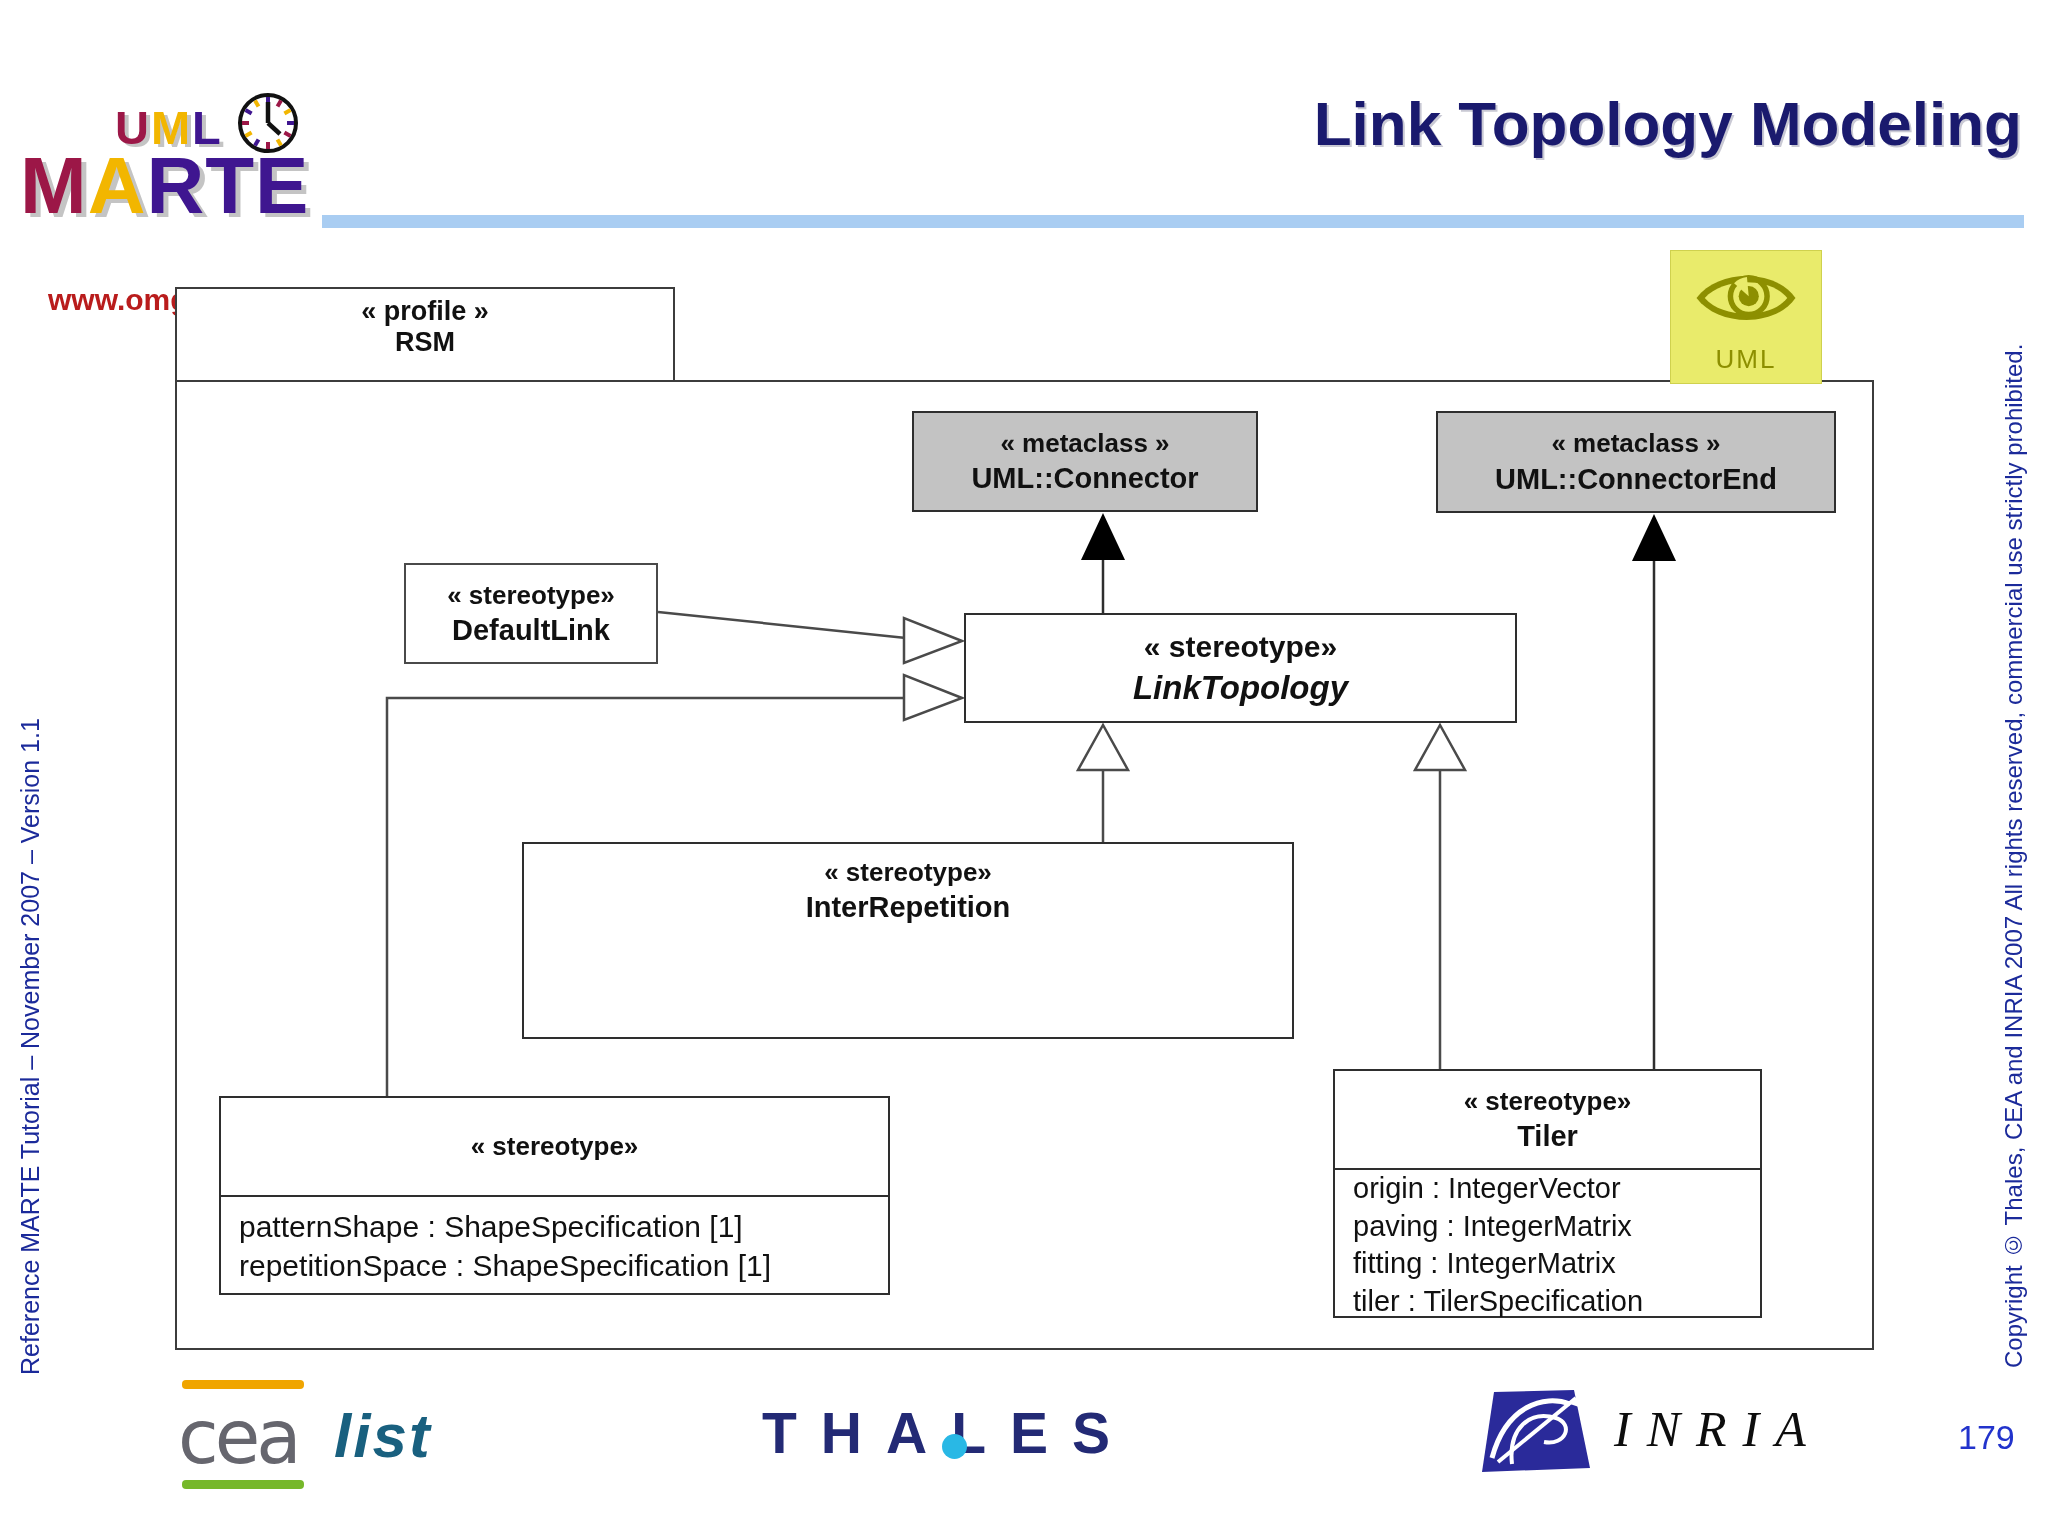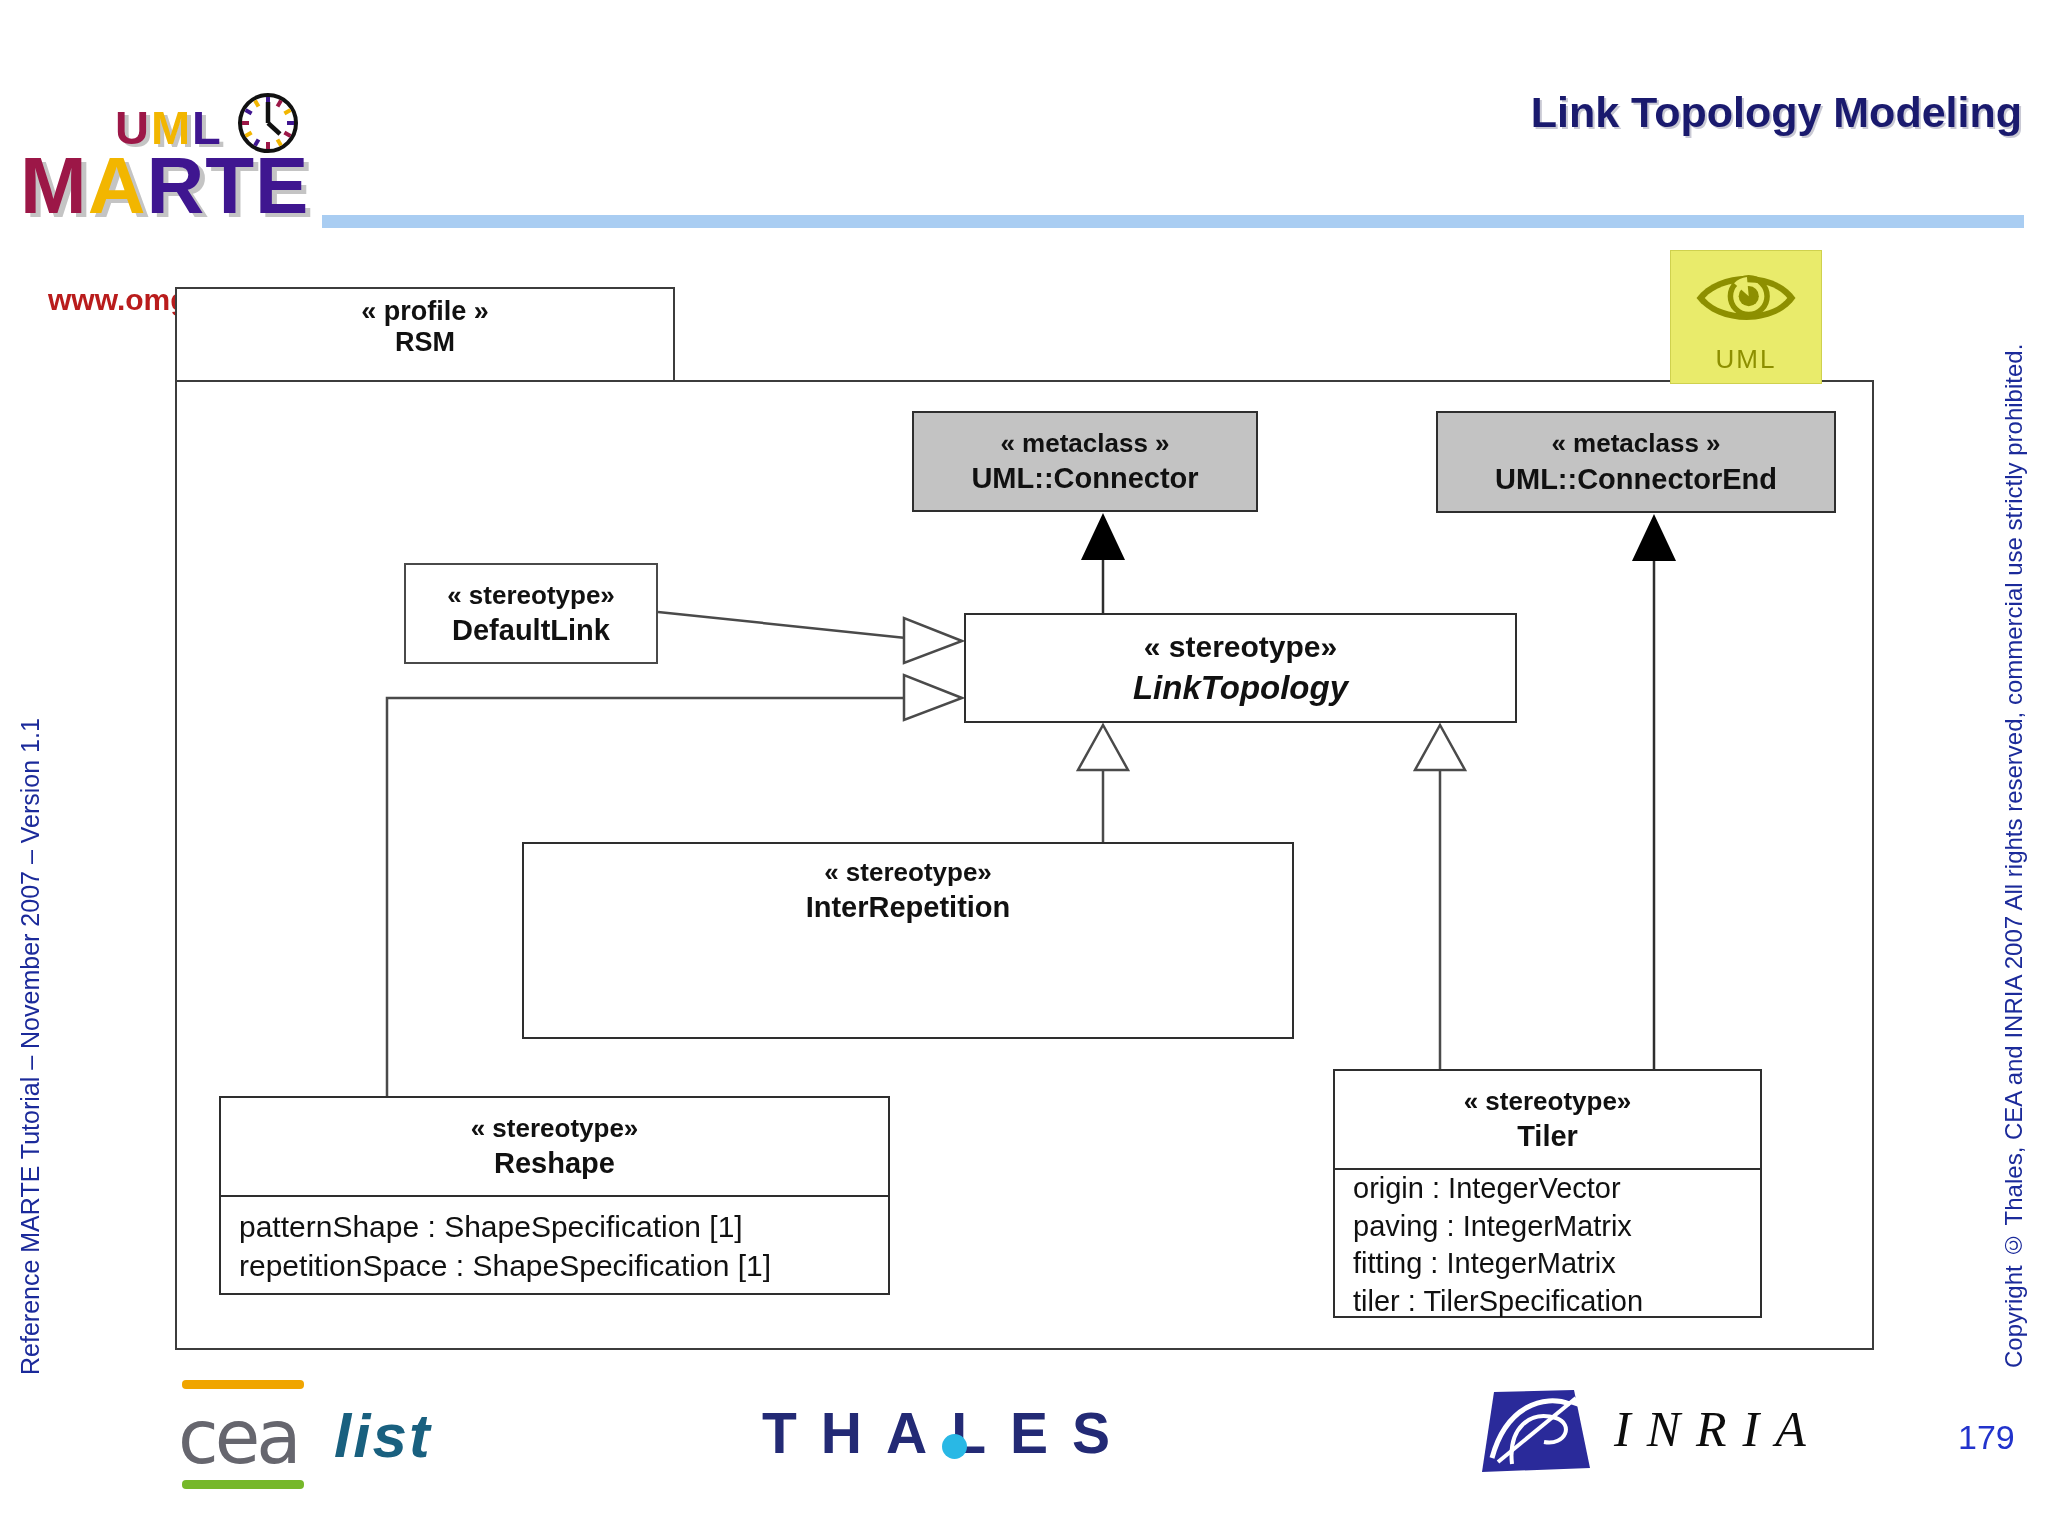--- a/index.html
+++ b/index.html
@@ -5,21 +5,21 @@
   html,body{margin:0;padding:0;}
   body{
     width:2048px;height:1536px;position:relative;overflow:hidden;
     background:#ffffff;font-family:"Liberation Sans",sans-serif;
   }
   .abs{position:absolute;box-sizing:border-box;}
 
   
   .slide-title{
     right:26px;top:88px;width:1400px;text-align:right;
-    font-size:43px;font-weight:700;color:#1a1a6e;letter-spacing:0px;
+    font-size:62px;font-weight:700;color:#1a1a6e;letter-spacing:0px;
     text-shadow:2px 2px 0 #c9c9d4;
   }
   .title-rule{left:322px;top:215px;width:1702px;height:13px;background:#a9cdf2;}
 
   .logo-block{left:20px;top:92px;width:310px;}
   .logo-uml{position:absolute;left:95px;top:8px;font-size:47px;font-weight:700;
     text-shadow:4px 3px 0 #c4c4c4;letter-spacing:2px;}
   .logo-clock{position:absolute;left:215px;top:-2px;}
   .logo-marte{position:absolute;left:0px;top:48px;font-size:80px;font-weight:700;
     text-shadow:5px 4px 0 #c4c4c4;letter-spacing:1px;}
@@ -177,21 +177,20 @@
 <div class="abs uml-box box-interrepetition">
   <div class="hdr-part">
     <div class="stereo">« stereotype»</div>
     <div class="cname">InterRepetition</div>
   </div>
 </div>
 
 <div class="abs uml-box box-reshape">
   <div class="hdr-part">
     <div class="stereo">« stereotype»</div>
-    <div class="cname">Reshape</div>
   </div>
   <div class="attrs">
     <div>patternShape : ShapeSpecification [1]</div>
     <div>repetitionSpace : ShapeSpecification [1]</div>
   </div>
 </div>
 
 <div class="abs uml-box box-tiler">
   <div class="hdr-part">
     <div class="stereo">« stereotype»</div>

